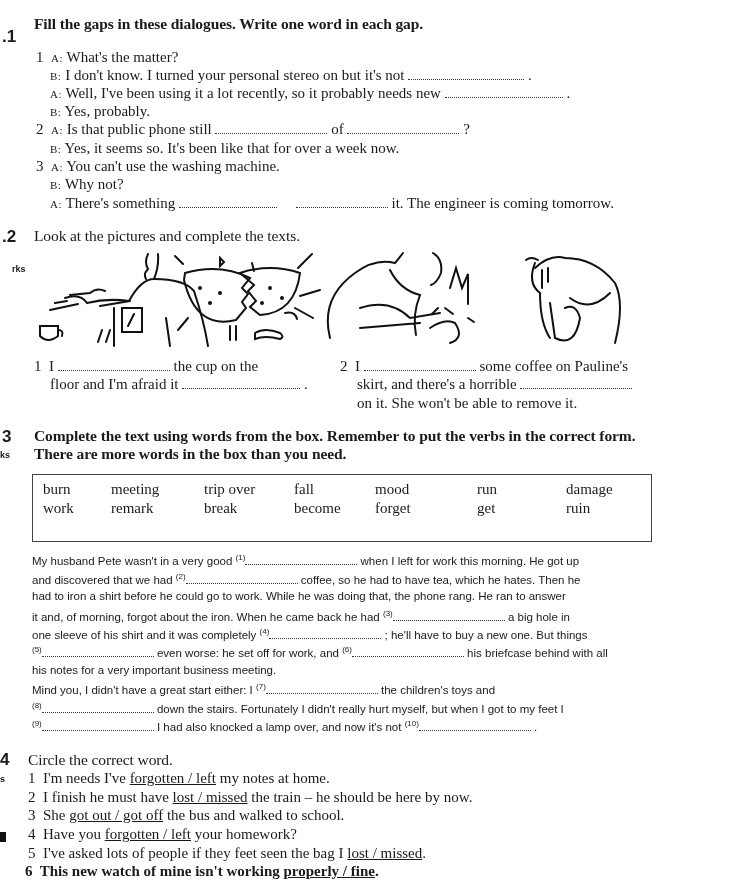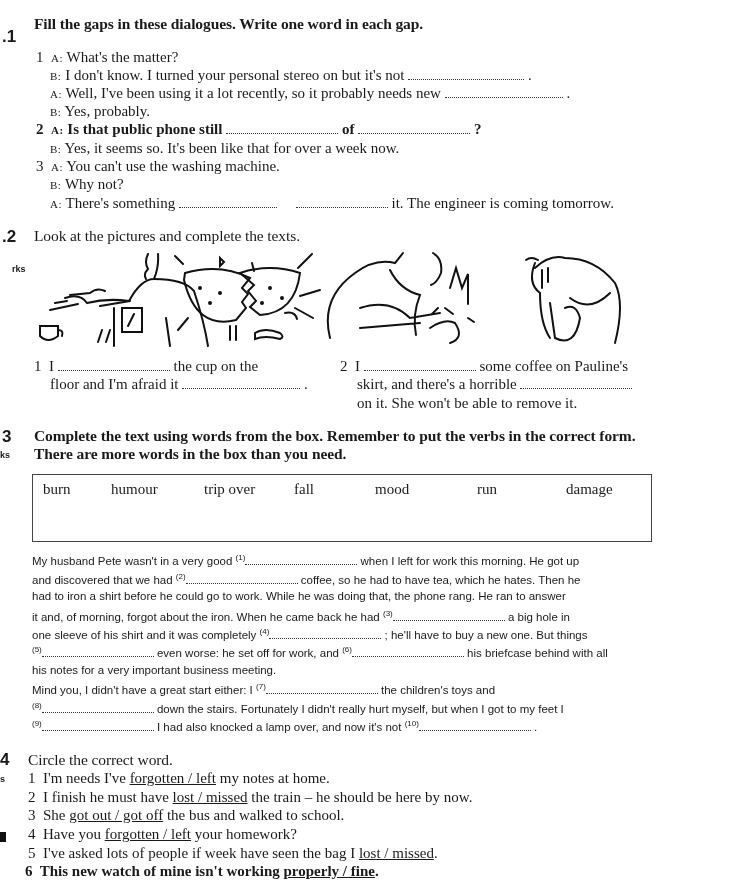--- a/index.html
+++ b/index.html
@@ -40,21 +40,21 @@
 <div class="abs serif" style="left:50px;top:85px;">
   <span class="sc">A:</span>
   <span>Well, I've been using it a lot recently, so it probably needs new</span>
   <span class="dots" style="width:118px"></span>
   <span>.</span>
 </div>
 <div class="abs serif" style="left:50px;top:103px;">
   <span class="sc">B:</span>
   <span>Yes, probably.</span>
 </div>
-<div class="abs serif" style="left:36px;top:121px;font-weight:bold;">
+<div class="abs serif" style="left:36px;top:121px;">
   <span>2</span>&nbsp;
   <span class="sc">A:</span>
   <span>Is that public phone still</span>
   <span class="dots" style="width:112px"></span>
   <span>of</span>
   <span class="dots" style="width:112px"></span>
   <span>?</span>
 </div>
 <div class="abs serif" style="left:50px;top:140px;">
   <span class="sc">B:</span>
@@ -145,26 +145,35 @@
 <div class="abs ex-num" style="left:2px;top:427px;">3</div>
 <div class="abs margin-small" style="left:0;top:450px;">ks</div>
 <div class="abs serif instr" style="left:34px;top:427px;">Complete the text using words from the box. Remember to put the verbs in the correct form.</div>
 <div class="abs serif instr" style="left:34px;top:445px;">There are more words in the box than you need.</div>
 
 <div class="box">
   <table>
     <tbody>
         <tr>
       <td style="width:68px">burn</td>
-      <td style="width:93px">humour</td>
+      <td style="width:93px">meeting</td>
       <td style="width:90px">trip over</td>
       <td style="width:81px">fall</td>
       <td style="width:102px">mood</td>
       <td style="width:89px">run</td>
       <td>damage</td>
+    </tr>
+    <tr>
+      <td>work</td>
+      <td>remark</td>
+      <td>break</td>
+      <td>become</td>
+      <td>forget</td>
+      <td>get</td>
+      <td>ruin</td>
     </tr>
   </tbody>
     </table>
 </div>
 
 <div class="abs sans" style="left:32px;top:553px;"><span>My husband Pete wasn't in a very good </span><sup>(1)</sup><span class="dots" style="width:112px"></span><span> when I left for work this morning. He got up</span></div>
 <div class="abs sans" style="left:32px;top:572px;"><span>and discovered that we had </span><sup>(2)</sup><span class="dots" style="width:112px"></span><span> coffee, so he had to have tea, which he hates.  Then he</span></div>
 <div class="abs sans" style="left:32px;top:590px;">had to iron a shirt before he could go to work.  While he was doing that, the phone rang. He ran to answer</div>
 <div class="abs sans" style="left:32px;top:609px;"><span>it and, of morning, forgot about the iron.  When he came back he had </span><sup>(3)</sup><span class="dots" style="width:112px"></span><span> a big hole in</span></div>
 <div class="abs sans" style="left:32px;top:627px;"><span>one sleeve of his shirt and it was completely </span><sup>(4)</sup><span class="dots" style="width:112px"></span><span> ; he'll have to buy a new one. But things</span></div>
@@ -176,14 +185,14 @@
 
 <div class="abs ex-num" style="left:0;top:750px;">4</div>
 <div class="abs margin-small" style="left:0;top:774px;">s</div>
 <div class="black-tab" style="top:832px;"></div>
 <div class="abs serif instr" style="left:28px;top:751px;font-weight:normal;">Circle the correct word.</div>
 
 <div class="abs serif" style="left:28px;top:770px;"><span>1</span>&nbsp; <span>I'm needs I've </span><span class="u">forgotten / left</span><span> my notes at home.</span></div>
 <div class="abs serif" style="left:28px;top:789px;"><span>2</span>&nbsp; <span>I finish he must have </span><span class="u">lost / missed</span><span> the train – he should be here by now.</span></div>
 <div class="abs serif" style="left:28px;top:807px;"><span>3</span>&nbsp; <span>She </span><span class="u">got out / got off</span><span> the bus and walked to school.</span></div>
 <div class="abs serif" style="left:28px;top:826px;"><span>4</span>&nbsp; <span>Have you </span><span class="u">forgotten / left</span><span> your homework?</span></div>
-<div class="abs serif" style="left:28px;top:845px;"><span>5</span>&nbsp; <span>I've asked lots of people if week have seen the bag I </span><span class="u">lost / missed</span><span>.</span></div>
+<div class="abs serif" style="left:28px;top:845px;"><span>5</span>&nbsp; <span>I've asked lots of people if they feet seen the bag I </span><span class="u">lost / missed</span><span>.</span></div>
 <div class="abs serif" style="left:25px;top:863px;font-weight:bold;"><span>6</span>&nbsp; <span>This new watch of mine isn't working </span><span class="u">properly / fine</span><span>.</span></div>
 
 </body></html>

